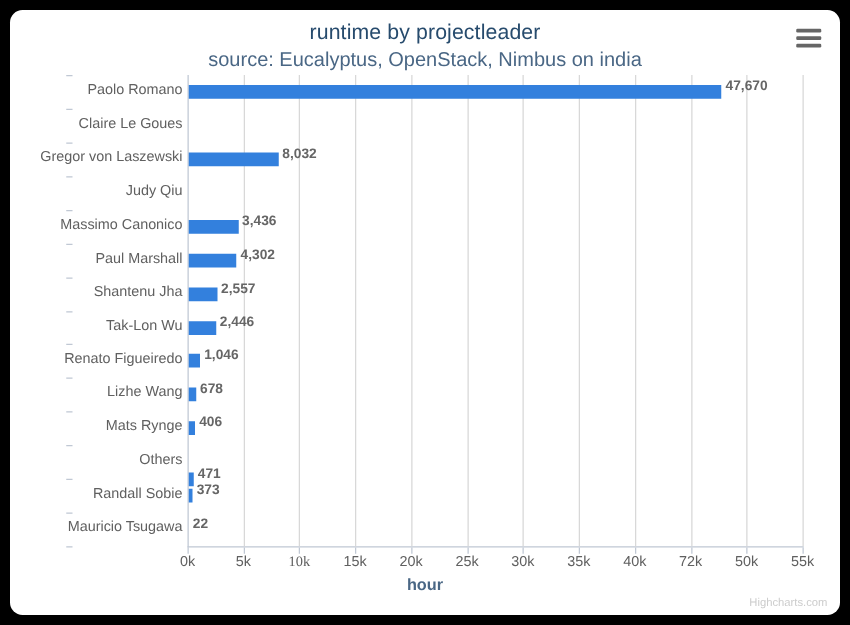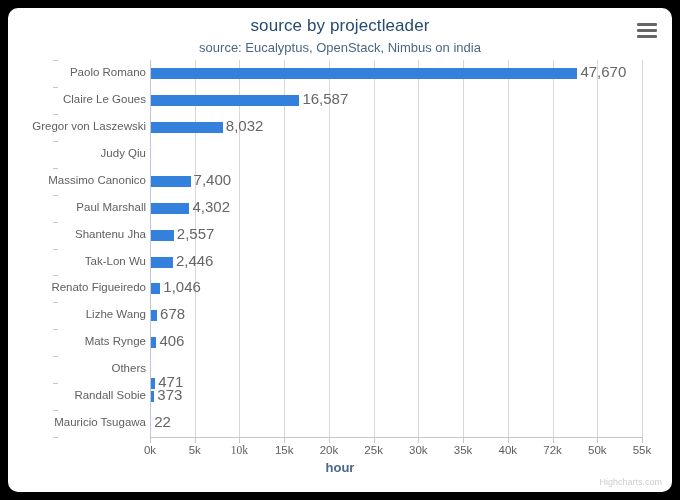--- a/index.html
+++ b/index.html
@@ -35,21 +35,21 @@
     font-size: 17px;
     color: #274b6d;
     letter-spacing: 0.1px;
   }
   #chart-subtitle {
     position: absolute;
     left: 0;
     top: 32px;
     width: 664px;
     text-align: center;
-    font-size: 13px;
+    font-size: 16px;
     color: #4a6785;
   }
 
   
   #context-button {
     position: absolute;
     right: 11px;
     top: 10px;
     width: 28px;
     height: 24px;
@@ -111,23 +111,24 @@
   .bar {
     position: absolute;
     left: 1px;
     top: 8px;
     height: 11px;
     background: #3380dd;
   }
   .bar-label {
     position: absolute;
     top: 3px;
-    font-size: 15px;
+    font-size: 11px;
     color: #666666;
     white-space: nowrap;
+    font-weight: bold;
   }
 
   
   .cat-label {
     position: absolute;
     right: 0;
     width: 230px;
     text-align: right;
     font-size: 11.5px;
     color: #606060;
@@ -183,21 +184,21 @@
     bottom: 5px;
     font-size: 9px;
     color: #cccccc;
   }
 </style>
 </head>
 <body>
 
 <div id="chart-panel">
 
-  <div id="chart-title">source by projectleader</div>
+  <div id="chart-title">runtime by projectleader</div>
   <div id="chart-subtitle">source: Eucalyptus, OpenStack, Nimbus on india</div>
 
   <div id="context-button">
     <div class="hb hb1"></div>
     <div class="hb hb2"></div>
     <div class="hb hb3"></div>
   </div>
 
   <div id="y-axis-line"></div>
   <div id="x-axis-line"></div>
@@ -244,31 +245,27 @@
       <div class="gridline" style="left: 268.364px;"></div>
       <div class="gridline" style="left: 313.091px;"></div>
       <div class="gridline" style="left: 357.818px;"></div>
       <div class="gridline" style="left: 402.545px;"></div>
       <div class="gridline" style="left: 447.273px;"></div>
       <div class="gridline" style="left: 492px;"></div>
       <div class="bar-row" style="top: 0px; width: 492px;">
         <div class="bar" style="width: 426.43px; background: rgb(51, 128, 221);"></div>
         <div class="bar-label" style="left: 430.43px;">47,670</div>
       </div>
-      <div class="bar-row" style="top: 26.9286px; width: 492px;">
-        <div class="bar" style="width: 148.378px; background: rgb(51, 128, 221);"></div>
-        <div class="bar-label" style="left: 152.378px;">16,587</div>
-      </div>
       <div class="bar-row" style="top: 53.8571px; width: 492px;">
         <div class="bar" style="width: 71.8499px; background: rgb(51, 128, 221);"></div>
         <div class="bar-label" style="left: 75.8499px;">8,032</div>
       </div>
       <div class="bar-row" style="top: 107.714px; width: 492px;">
         <div class="bar" style="width: 39.6194px; background: rgb(51, 128, 221);"></div>
-        <div class="bar-label" style="left: 43.6194px;">7,400</div>
+        <div class="bar-label" style="left: 43.6194px;">3,436</div>
       </div>
       <div class="bar-row" style="top: 134.643px; width: 492px;">
         <div class="bar" style="width: 38.4833px; background: rgb(51, 128, 221);"></div>
         <div class="bar-label" style="left: 42.4833px;">4,302</div>
       </div>
       <div class="bar-row" style="top: 161.571px; width: 492px;">
         <div class="bar" style="width: 22.8735px; background: rgb(51, 128, 221);"></div>
         <div class="bar-label" style="left: 26.8735px;">2,557</div>
       </div>
       <div class="bar-row" style="top: 188.5px; width: 492px; text-align: center;">

